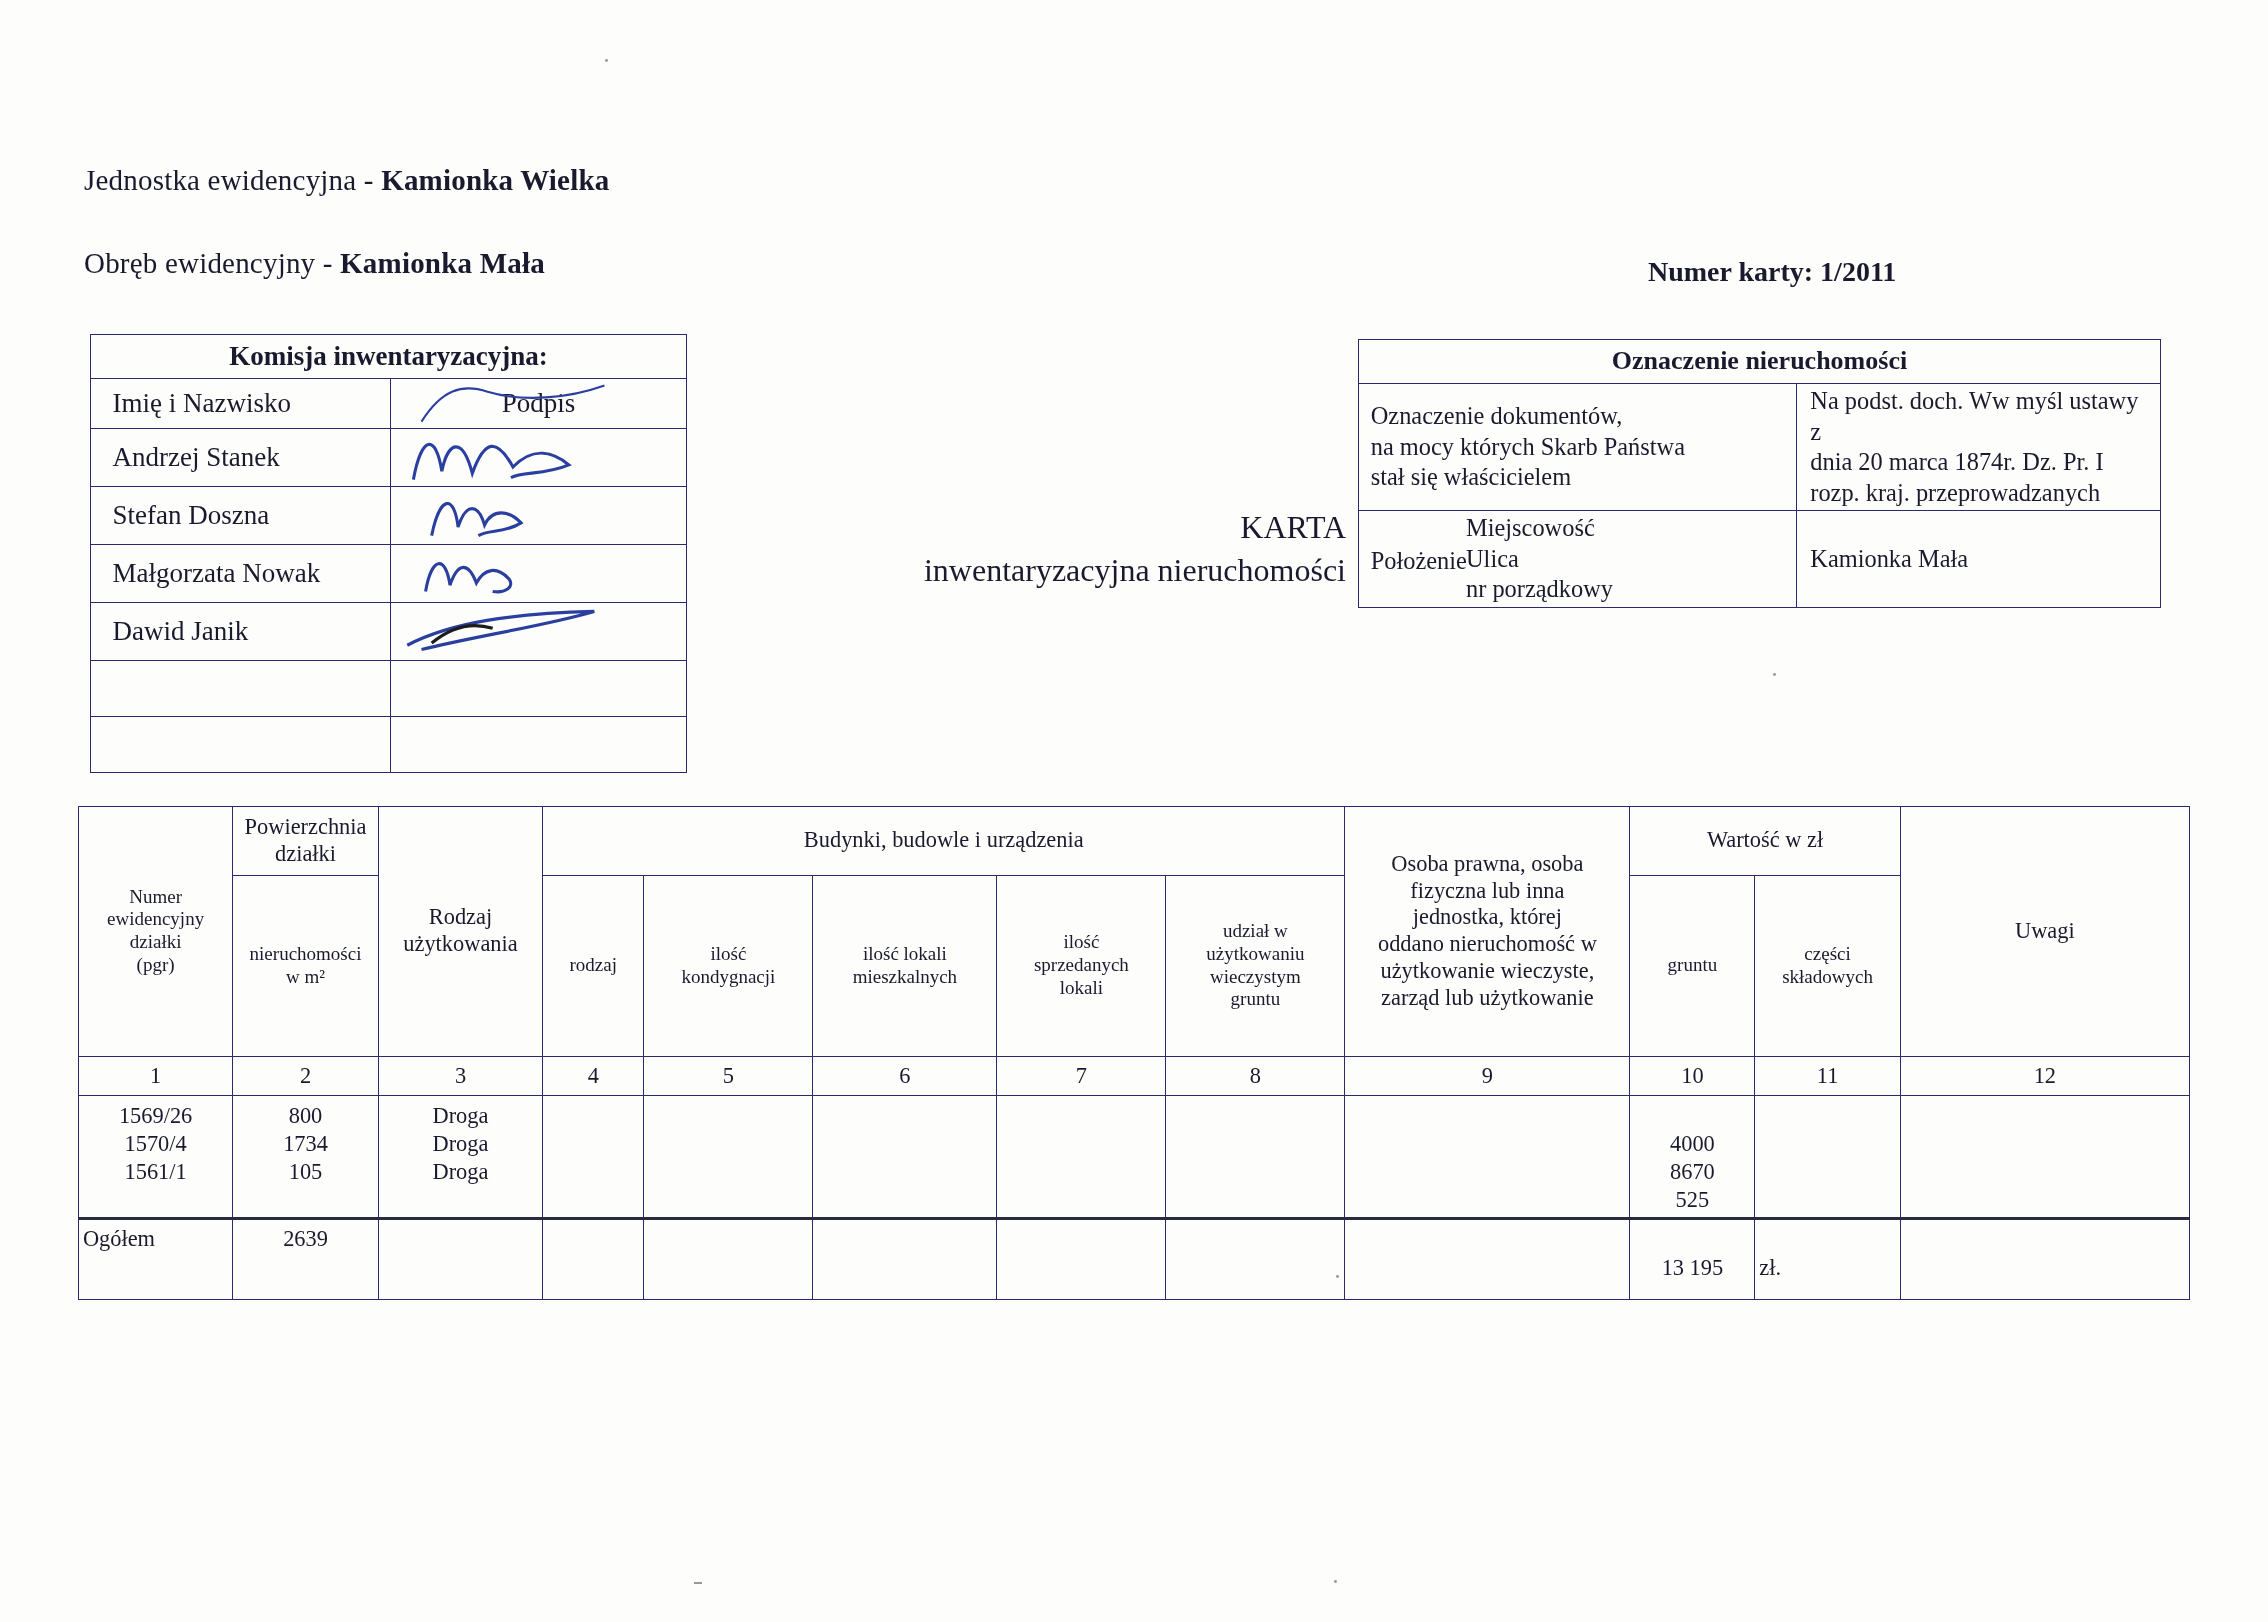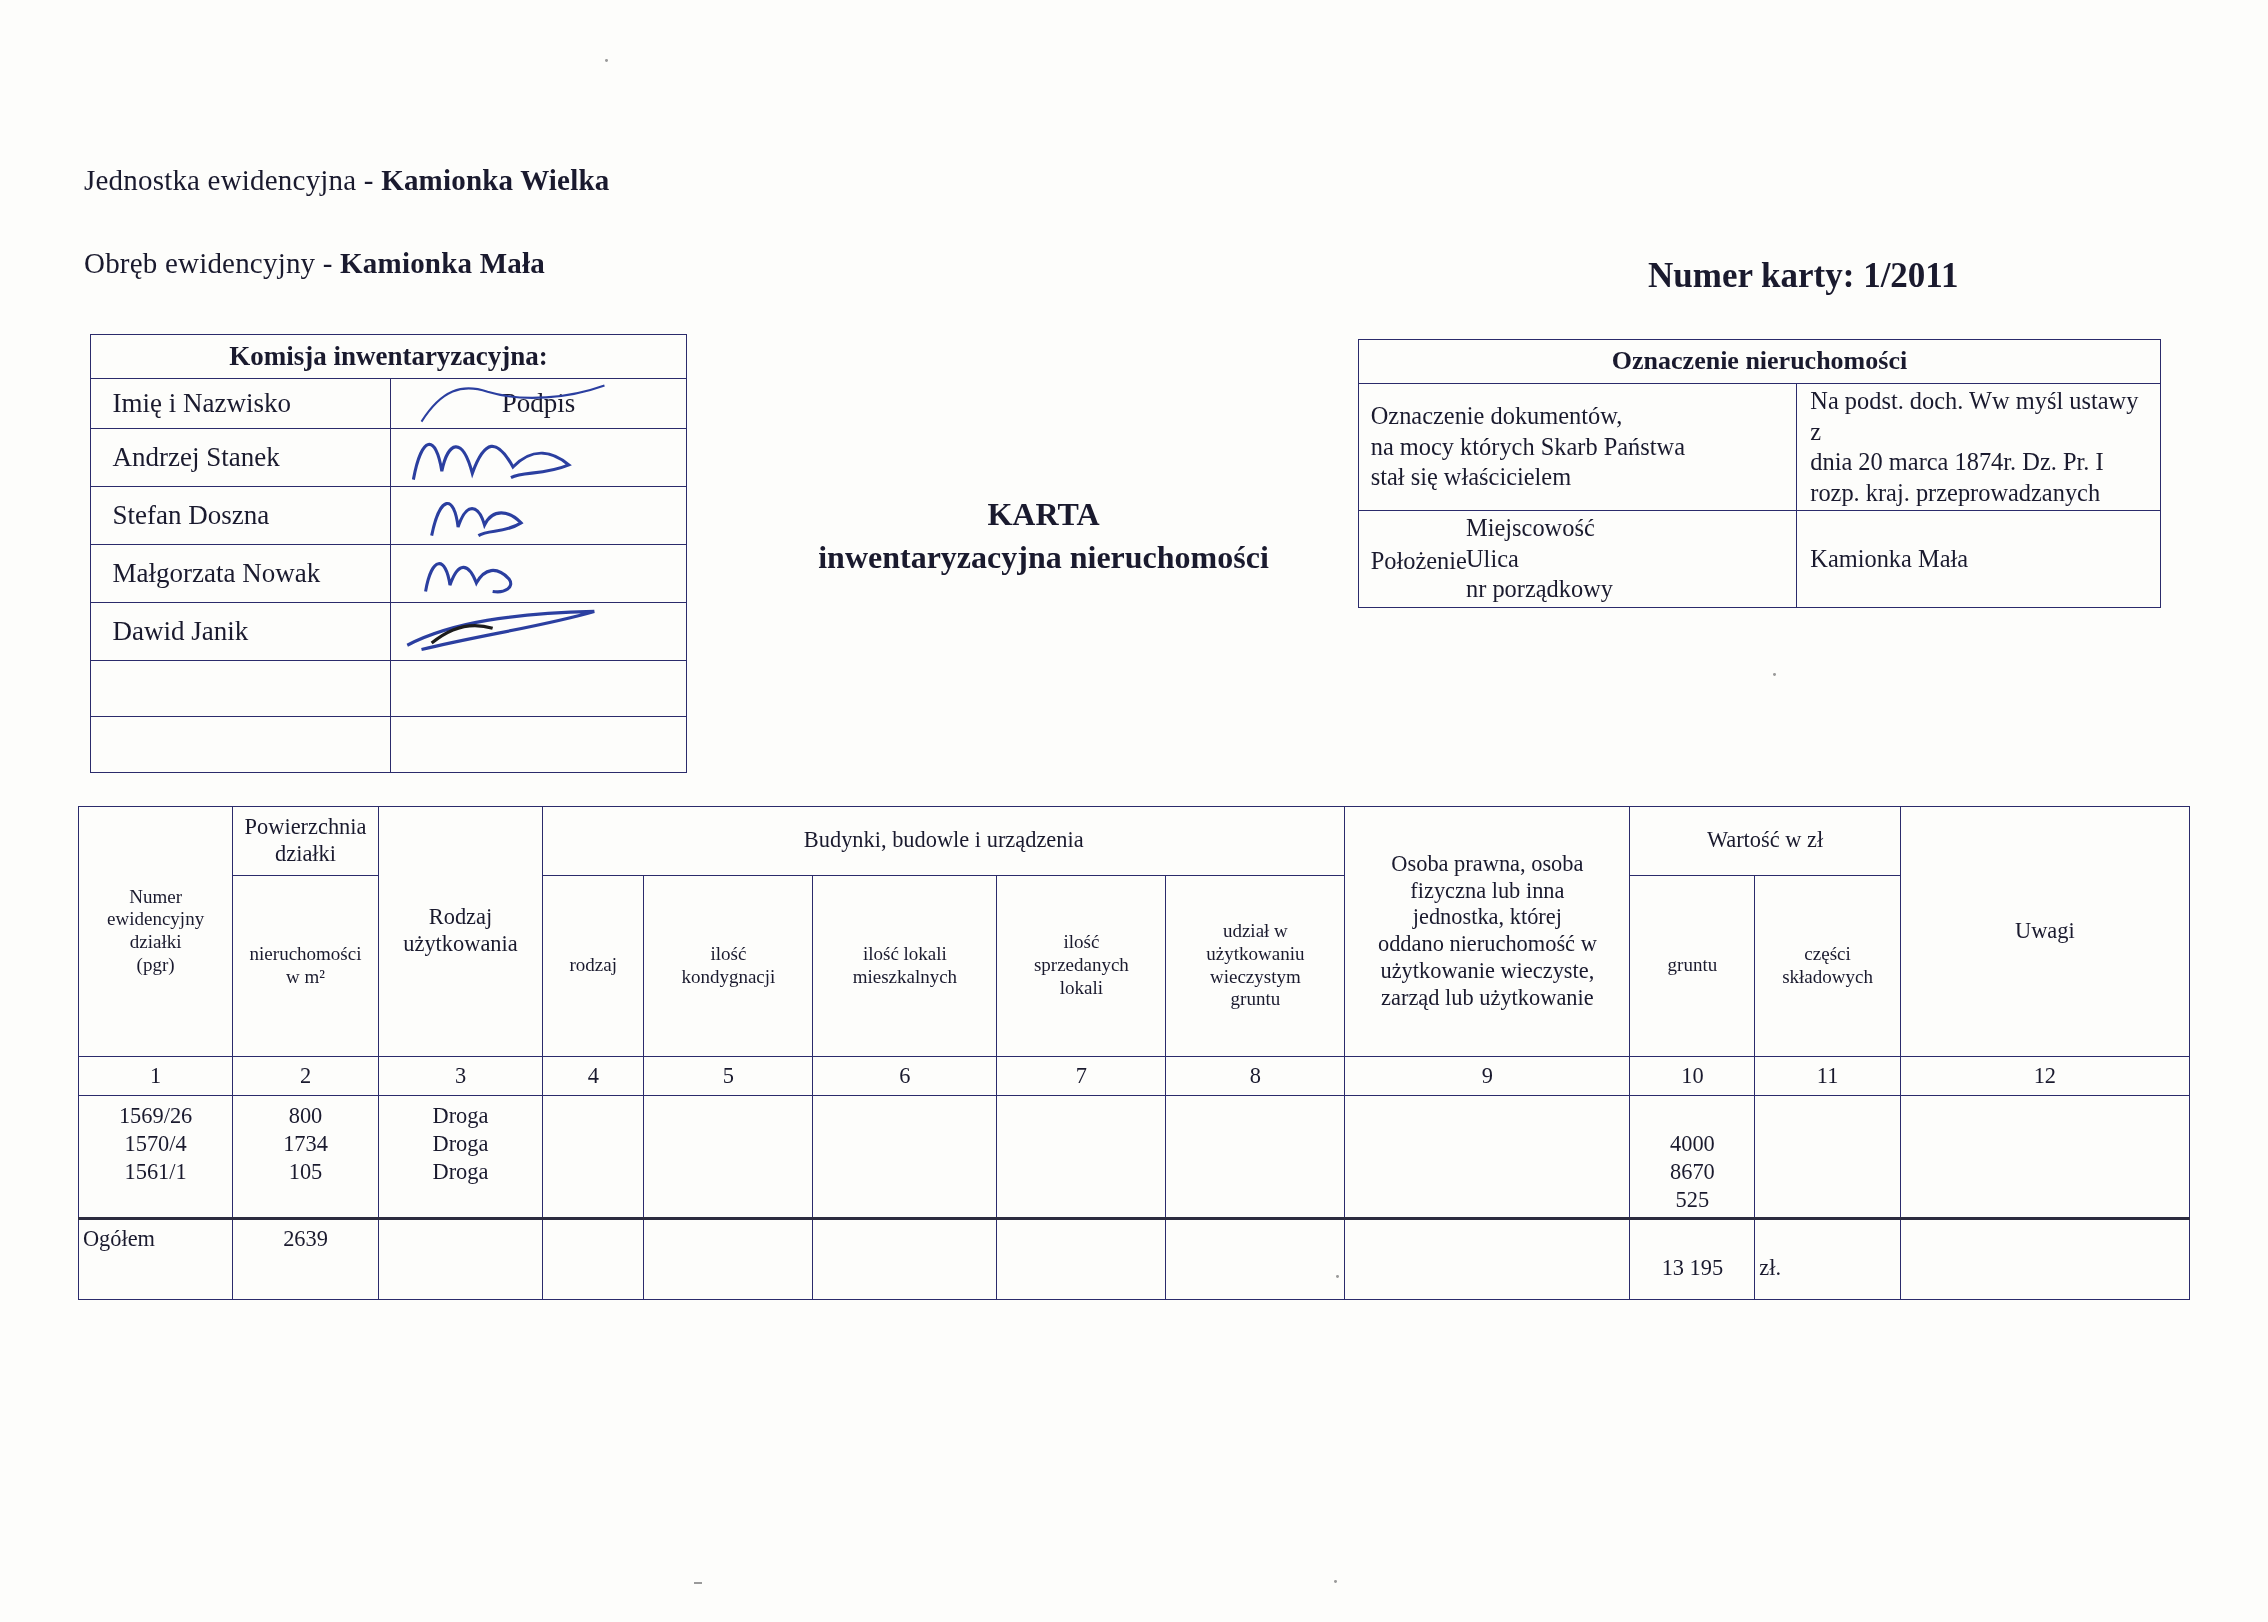--- a/index.html
+++ b/index.html
@@ -29,32 +29,32 @@
     white-space: nowrap;
   }
   .hdr-line .lbl { font-weight: 400; }
   .hdr-line .val { font-weight: bold; }
 
   #jednostka { left: 84px; top: 164px; }
   #obreb     { left: 84px; top: 247px; }
   #numer-karty {
     position: absolute;
     left: 1648px; top: 256px;
-    font-size: 35px;
+    font-size: 28px;
     font-weight: bold;
     white-space: nowrap;
   }
 
   
   #karta-title {
     position: absolute;
-    left: 741px; top: 493px;
+    left: 741px; top: 506px;
     width: 605px;
-    text-align: center;
-    font-weight: bold;
+    text-align: right;
+    font-weight: normal;
     font-size: 32px;
     line-height: 1.35;
   }
 
   
   table {
     border-collapse: collapse;
     font-size: 25px;
   }
   td, th {

